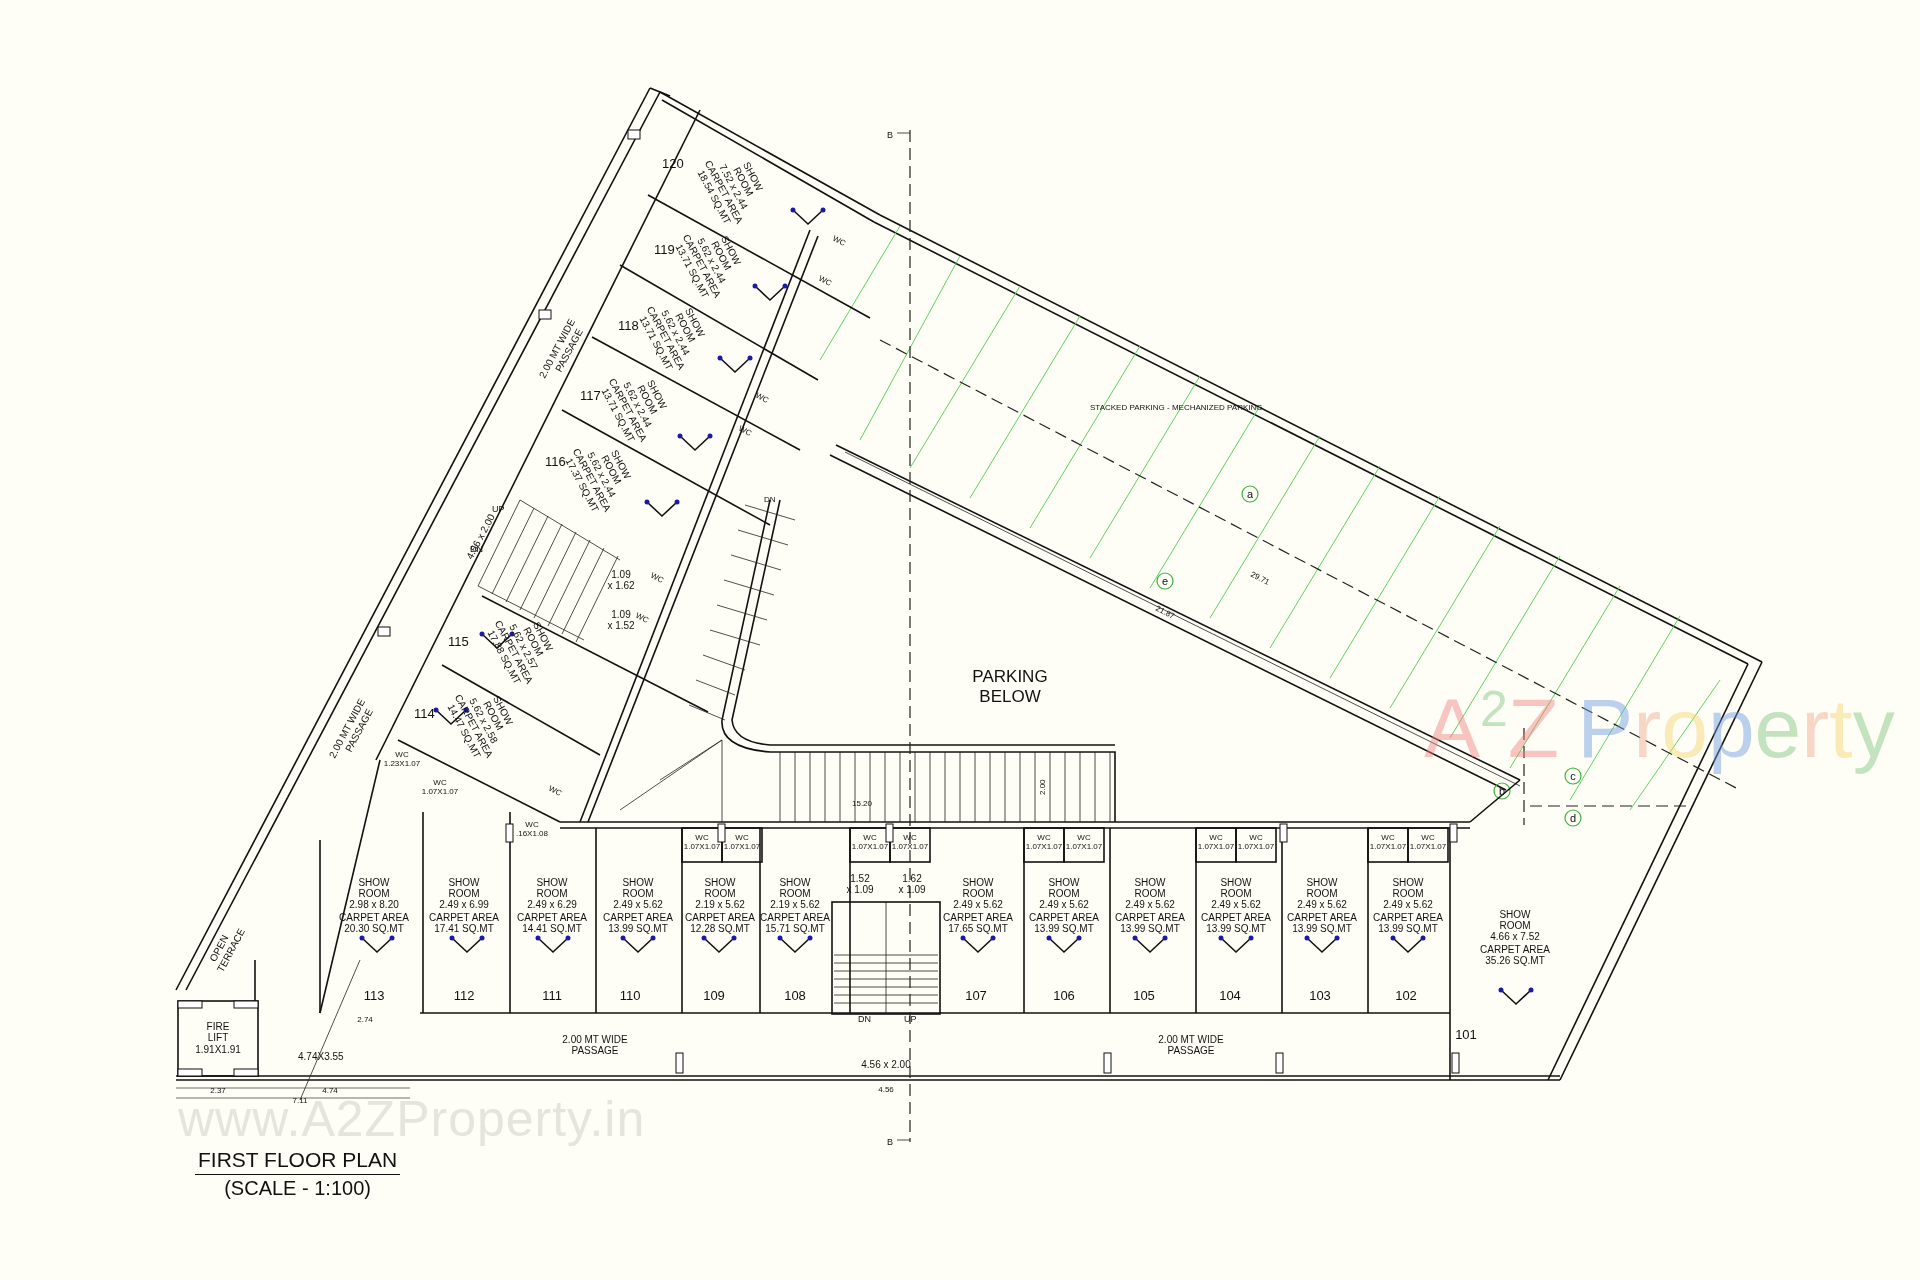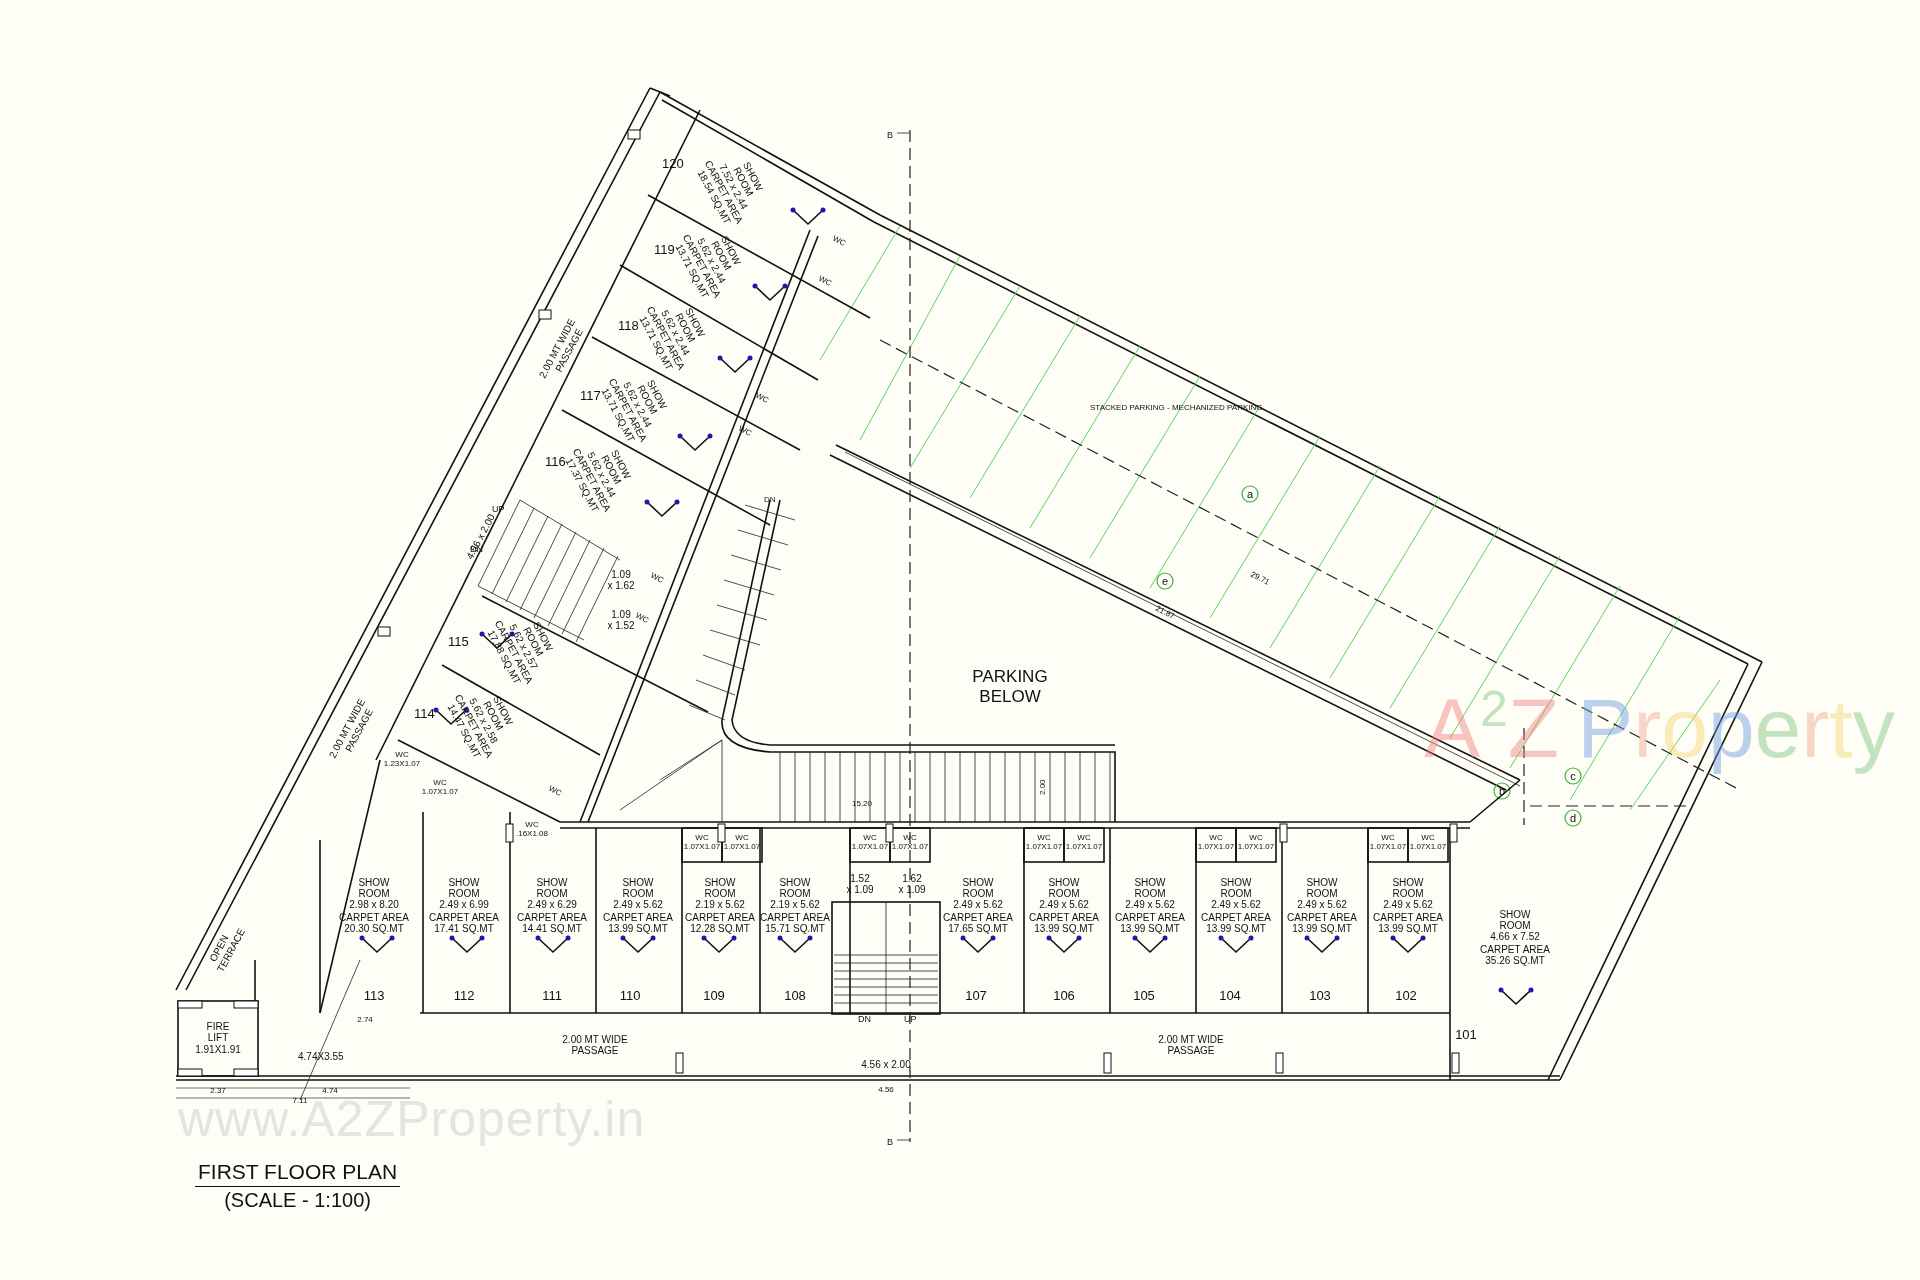--- a/index.html
+++ b/index.html
@@ -10,21 +10,21 @@
   .thin { stroke:#222; stroke-width:0.8; fill:none; }
   .dim { stroke:#333; stroke-width:0.7; fill:none; }
   .green { stroke:#5fd35f; stroke-width:1; fill:none; }
   .dash { stroke:#222; stroke-width:1.2; fill:none; stroke-dasharray:12 6; }
   .col { fill:#fff; stroke:#111; stroke-width:1; }
   .spr { stroke:#111; stroke-width:1.6; fill:none; }
   .sprdot { fill:#1a1aa8; }
   .wm-site { position:absolute; left:178px; top:1090px; font-size:50px; color:#e6e4df; letter-spacing:1px; font-family:"Liberation Sans", sans-serif; }
   .wm-brand { position:absolute; left:1424px; top:680px; font-size:84px; font-weight:normal; font-family:"Liberation Sans", sans-serif; opacity:0.45; }
   .wm-brand span { display:inline-block; }
-  .title-block { position:absolute; left:195px; top:1148px; text-align:center;margin-top:12px; }
+  .title-block { position:absolute; left:195px; top:1148px; text-align:center; }
   .title-block .tt { font-size:21px; color:#111; border-bottom:1.5px solid #111; padding:0 3px 2px 3px; font-family:"Liberation Sans", sans-serif; }
   .title-block .sc { font-size:20px; color:#111; margin-top:2px; font-family:"Liberation Sans", sans-serif; }
 </style>
 </head>
 <body>
 
 <svg width="1920" height="1280" viewBox="0 0 1920 1280">
 
   <g>
 

